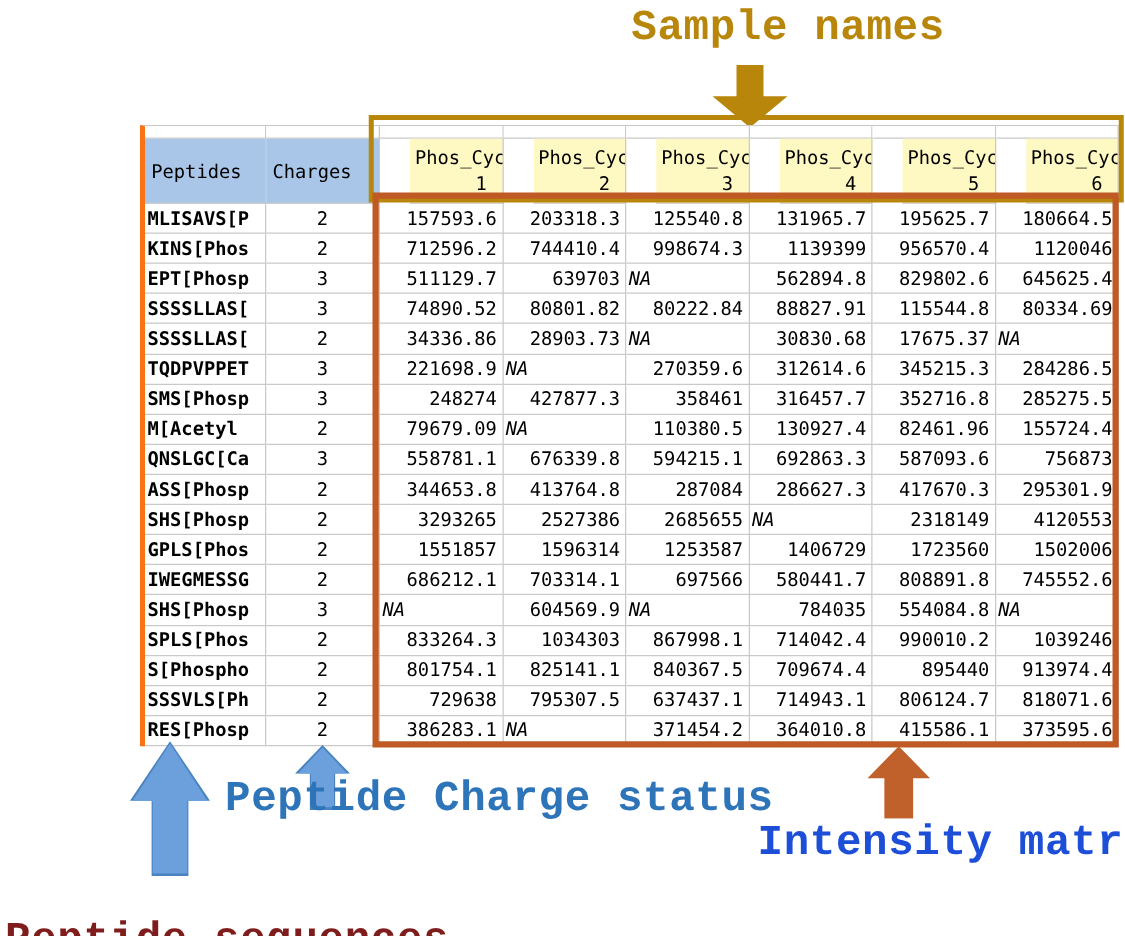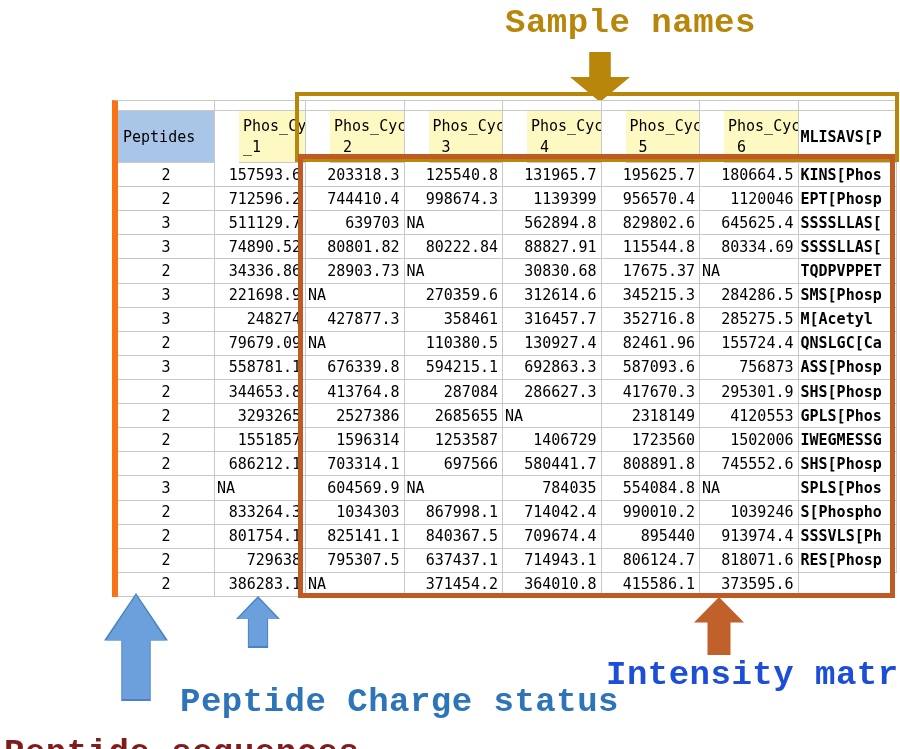--- a/index.html
+++ b/index.html
@@ -4,42 +4,42 @@
 <style>
   html,body{margin:0;padding:0;}
   body{width:900px;height:749px;background:#ffffff;position:relative;overflow:hidden;
        font-family:"Liberation Sans",sans-serif;}
 
   
   .table-grid{position:absolute;left:112px;top:100px;display:grid;
     grid-template-columns:97px 91px repeat(6,98.5px);
     grid-template-rows:10px 52px repeat(18,24.11px);
     font-family:"DejaVu Sans Mono",monospace;font-size:15px;color:#000;
-    background:#fff;border-left:6px solid #f97316;border-top:1px solid #C9C9C9;}
+    background:#fff;border-left:4px solid #f97316;border-top:1px solid #C9C9C9;text-align:right;}
   .cell{box-sizing:border-box;border-right:1px solid #C9C9C9;border-bottom:1px solid #C9C9C9;
     overflow:hidden;white-space:nowrap;display:flex;align-items:center;}
   .sliver{background:#fff;}
   .hdr-blue{background:#A9C6E8;padding-left:5px;}
   .hdr-yellow{background:#fef9c3;display:block;white-space:pre-line;
     padding:5px 12px 0 4px;line-height:21px;margin-left:24px;}
   .pep{padding-left:2px;font-weight:bold;}
   .chg{justify-content:center;}
   .num{justify-content:flex-end;padding-right:4px;}
-  .na{justify-content:flex-start;padding-left:2px;}
+  .na{justify-content:flex-start;padding-left:2px;font-style:italic;}
 
   
   .hl-box{position:absolute;box-sizing:border-box;pointer-events:none;}
   .gold-box{left:295px;top:92px;width:604px;height:70px;border:4px solid #B8860B;}
   .orange-box{left:298px;top:154px;width:597px;height:444px;border:5px solid #C05A24;}
 
   
   .ann{position:absolute;font-family:Liberation Mono, monospace;font-weight:bold;
        font-size:34px;letter-spacing:.5px;white-space:nowrap;}
   .ann-sample{left:505px;top:4px;}
-  .ann-charge{left:180px;top:683px;}
+  .ann-charge{left:180px;top:621px;}
   .ann-seq{left:4px;top:698px;}
   .ann-intensity{left:606px;top:656px;}
 
   
   .arrow{position:absolute;}
   .arrow .inner{position:absolute;left:2px;top:2px;right:2px;bottom:2px;}
   .down{clip-path:polygon(32% 0,68% 0,68% 50%,100% 50%,50% 100%,0 50%,32% 50%);}
   .up{clip-path:polygon(50% 0,100% 44%,73% 44%,73% 100%,27% 100%,27% 44%,0 44%);}
   .inner.up{clip-path:polygon(50% 0,100% 44%,73% 44%,73% 100%,27% 100%,27% 44%,0 44%);}
   .arr-sample{left:570px;top:52px;width:60px;height:50px;}
@@ -56,20 +56,21 @@
 <div class="table-grid" id="grid">
     <div class="cell sliver"></div>
     <div class="cell sliver"></div>
     <div class="cell sliver"></div>
     <div class="cell sliver"></div>
     <div class="cell sliver"></div>
     <div class="cell sliver"></div>
     <div class="cell sliver"></div>
     <div class="cell sliver"></div>
     <div class="cell hdr-blue">Peptides</div>
+    <div class="cell hdr-blue">Charges</div>
     <div class="cell hdr-yellow">Phos_Cyc
 _1</div>
     <div class="cell hdr-yellow">Phos_Cyc
 _2</div>
     <div class="cell hdr-yellow">Phos_Cyc
 _3</div>
     <div class="cell hdr-yellow">Phos_Cyc
 _4</div>
     <div class="cell hdr-yellow">Phos_Cyc
 _5</div>

